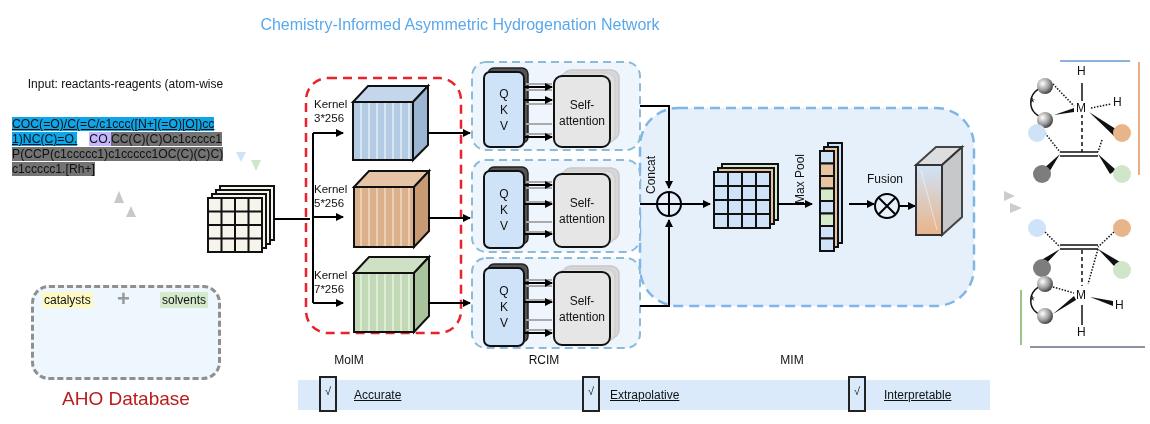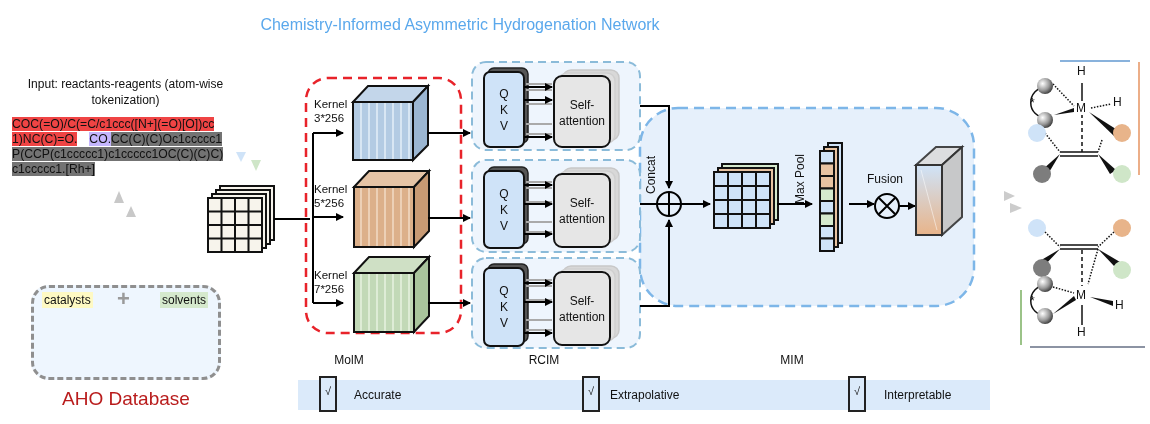--- a/index.html
+++ b/index.html
@@ -2,42 +2,41 @@
 <html><head>
 <meta charset="utf-8">
 <style>
   html, body { margin: 0; padding: 0; background: #ffffff; }
   body { width: 1150px; height: 424px; position: relative; overflow: hidden; font-family: "Liberation Sans", sans-serif; color: #111; }
   .abs { position: absolute; }
   .title { left: 0; width: 920px; top: 16px; text-align: center; font-size: 16px; color: #5aa8ec; }
   .input-label { left: 8px; top: 76px; width: 235px; text-align: center; font-size: 12px; line-height: 16px; }
   .smiles { left: 12px; top: 117px; width: 212px; font-size: 12.2px; line-height: 15px; word-break: break-all; }
   .smiles span { padding: 0; }
-  .s-blue { background: #ef4444; }
+  .s-blue { background: #0ea5e9; text-decoration: underline; }
   .s-green { background: #c4b5fd; margin-left: 12px; }
   .s-orange { background: #737373; }
   .db-box { left: 31px; top: 285px; width: 190px; height: 95px; border: 3px dashed #8f8f8f; border-radius: 18px; background: #eef6fe; box-sizing: border-box; }
   .tag { font-size: 12px; padding: 1px 2px; }
   .tag-cat { left: 42px; top: 292px; background: #fef9c3; }
   .tag-sol { left: 160px; top: 292px; background: #d5e9cd; }
   .plus { left: 117px; top: 286px; font-size: 22px; color: #9a9a9a; font-weight: bold; }
   .db-label { left: 31px; top: 388px; width: 190px; text-align: center; font-size: 19px; color: #b91c1c; }
   .mod-label { font-size: 12px; text-align: center; width: 80px; }
   .props { left: 298px; top: 380px; width: 692px; height: 30px; background: #dbeafa; }
   .check { width: 18px; height: 30px; border: 2px solid #222; box-sizing: border-box; font-size: 11px; text-align: center; line-height: 26px; background: #dbeafa; top: -4px; height: 36px; }
-  .prop-text { font-size: 12px; top: 8px; }
+  .prop-text { font-size: 12px; top: 8px; text-decoration: underline; }
 </style>
 </head>
 <body>
 
 <div class="abs title">Chemistry-Informed Asymmetric Hydrogenation Network</div>
 
 <div class="abs input-label">
   <div>Input: reactants-reagents (atom-wise</div>
-  <div>tokenization)</div>
 </div>
 
 <div class="abs smiles">
   <span class="s-blue">COC(=O)/C(=C/c1ccc([N+](=O)[O])cc1)NC(C)=O.</span><span class="s-green">CO.</span><span class="s-orange">CC(C)(C)Oc1ccccc1P(CCP(c1ccccc1)c1ccccc1OC(C)(C)C)c1ccccc1.[Rh+]</span>
 </div>
 
 <svg class="abs" style="left:0;top:0" width="1150" height="424">
   <defs>
     <marker id="arr" markerWidth="8" markerHeight="8" refX="7" refY="4" orient="auto" markerUnits="userSpaceOnUse">
       <path d="M0,0 L8,4 L0,8 z" fill="#000"></path>

